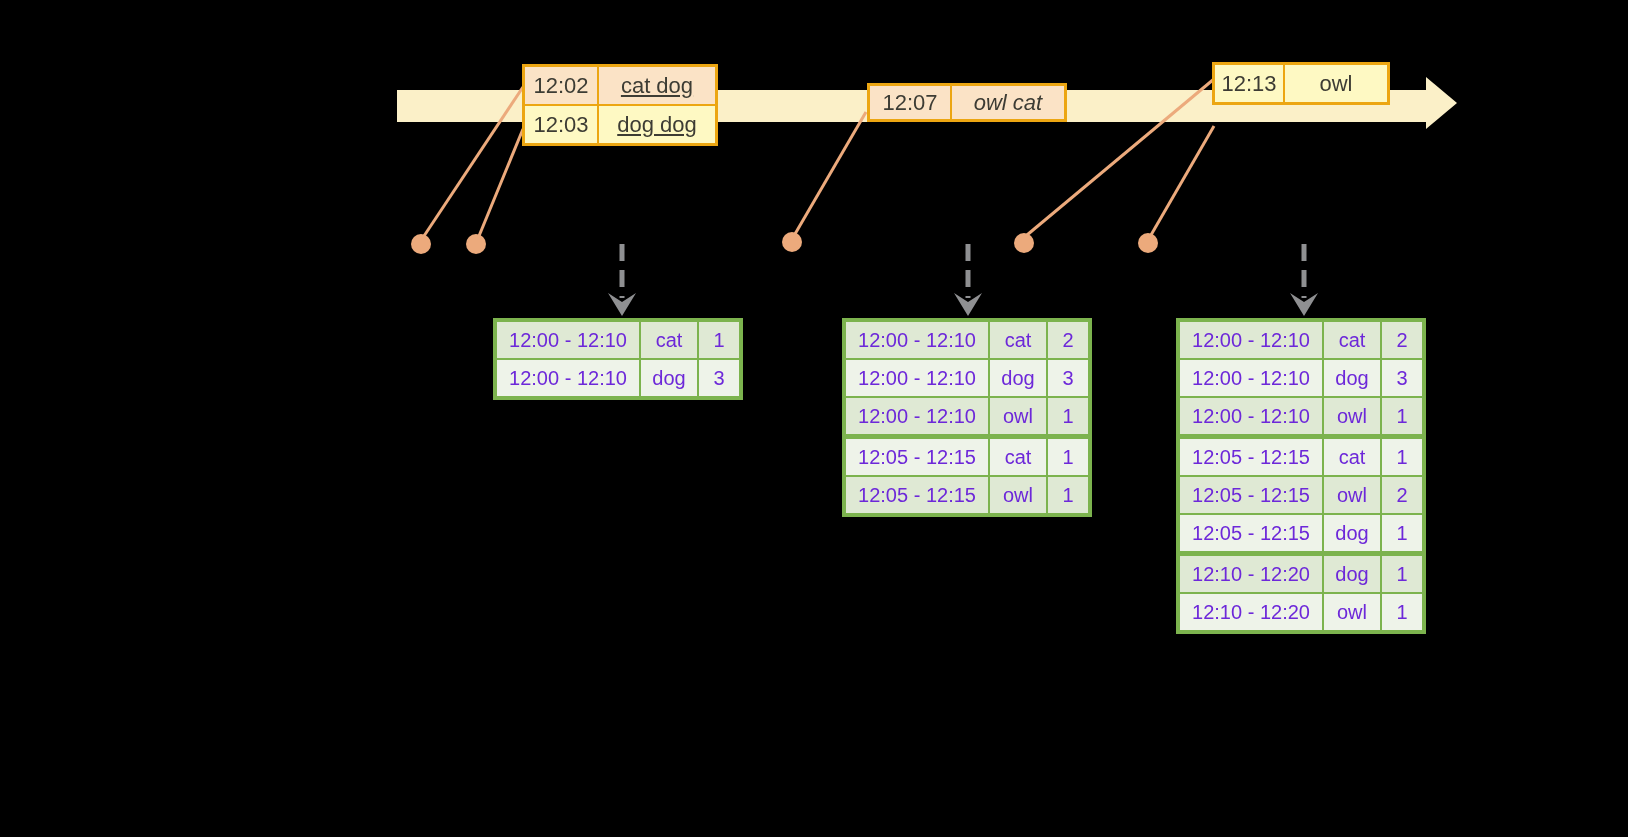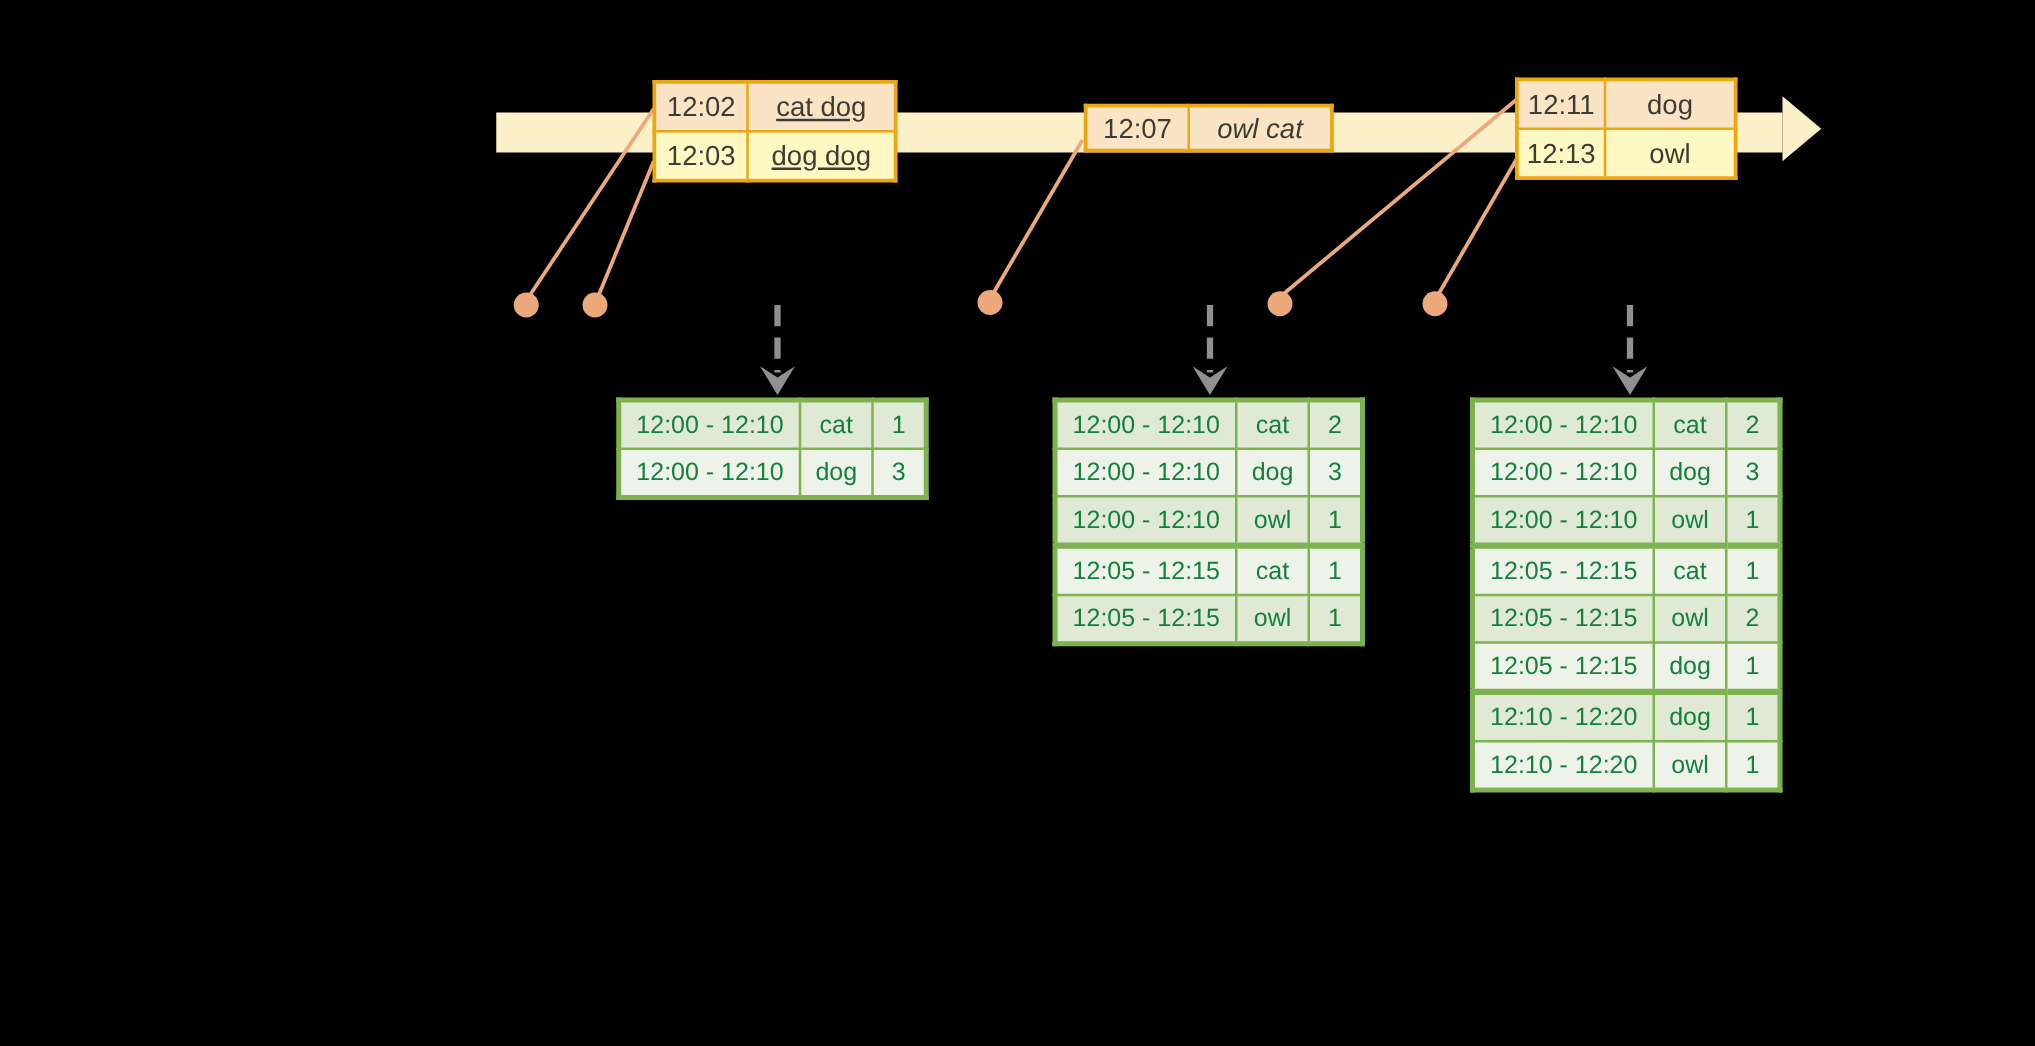--- a/index.html
+++ b/index.html
@@ -27,21 +27,21 @@
   .etab-0 .tcol{width:72px;} .etab-0 .wcol{width:116px;text-decoration:underline;}
   .etab-1{left:867px;top:83px;padding-left:28px;}
   .etab-1 tr td{height:33px;}
   .etab-1 .tcol{width:80px;} .etab-1 .wcol{width:112px;font-style:italic;}
   .etab-2{left:1212px;top:62px;}
   .etab-2 .tcol{width:68px;} .etab-2 .wcol{width:102px;}
 
   
   .rtab{border:4px solid #7cb34e;}
   .rtab td{border:2px solid #7cb34e;text-align:center;vertical-align:middle;
-           font-size:20px;color:#15803d;padding:0;height:36px;}
+           font-size:20px;color:#6d28d9;padding:0;height:36px;}
   .rtab .wincol{width:142px;} .rtab .wordcol{width:56px;} .rtab .cntcol{width:40px;}
   .r-dark{background:#dfe9d4;}
   .r-light{background:#eef3e9;}
   .rtab tr.group-start td{border-top:5px solid #7cb34e;}
   .rtab-0{left:493px;top:318px;}
   .rtab-1{left:842px;top:318px;}
   .rtab-2{left:1176px;top:318px;}
 </style>
 </head>
 <body>
@@ -95,24 +95,20 @@
       <tbody>
         <tr>
           <td class="tcol e-dark">12:07</td>
           <td class="wcol e-dark">owl cat</td>
         </tr>
       </tbody>
     </table>
   <table class="etab etab-2">
       <tbody>
         <tr>
-          <td class="tcol e-dark">12:11</td>
-          <td class="wcol e-dark">dog</td>
-        </tr>
-        <tr>
           <td class="tcol e-light">12:13</td>
           <td class="wcol e-light">owl</td>
         </tr>
       </tbody>
     </table>
 
   <table class="rtab rtab-0">
       <tbody>
         <tr>
           <td class="wincol r-dark">12:00 - 12:10</td>

